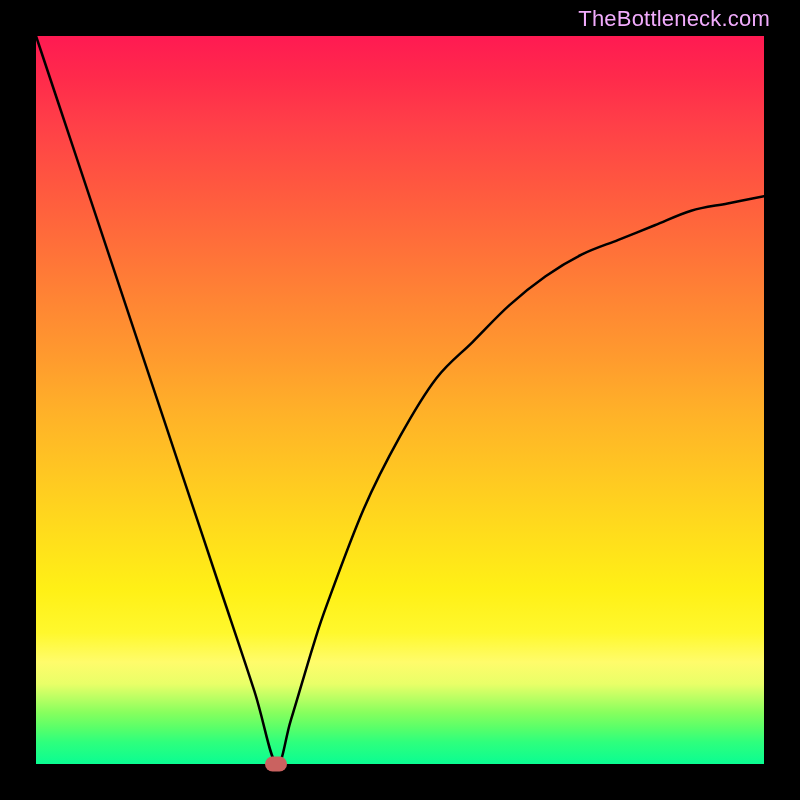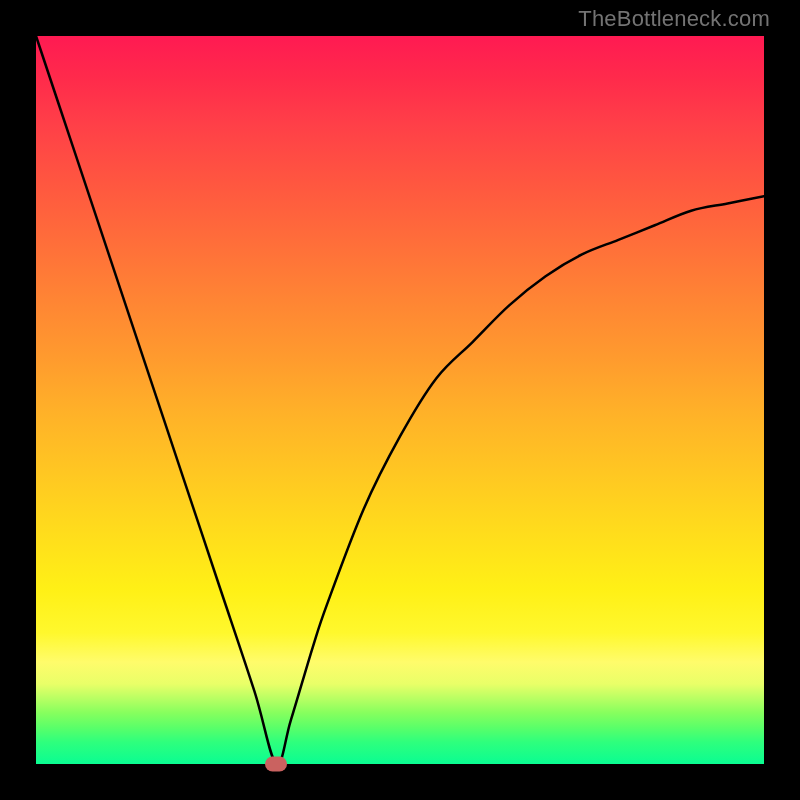--- a/index.html
+++ b/index.html
@@ -60,21 +60,21 @@
     width: 22px;
     height: 15px;
     background: #ca6260;
     border-radius: 8px;
     transform: translate(-50%, -50%);
   }
   .watermark {
     position: absolute;
     top: 6px;
     right: 30px;
-    color: #737373;
+    color: #f0abfc;
     font-size: 22px;
     letter-spacing: 0.2px;
     font-weight: 500;
   }
 </style>
 </head>
 <body>
 
 <div class="frame">
 

